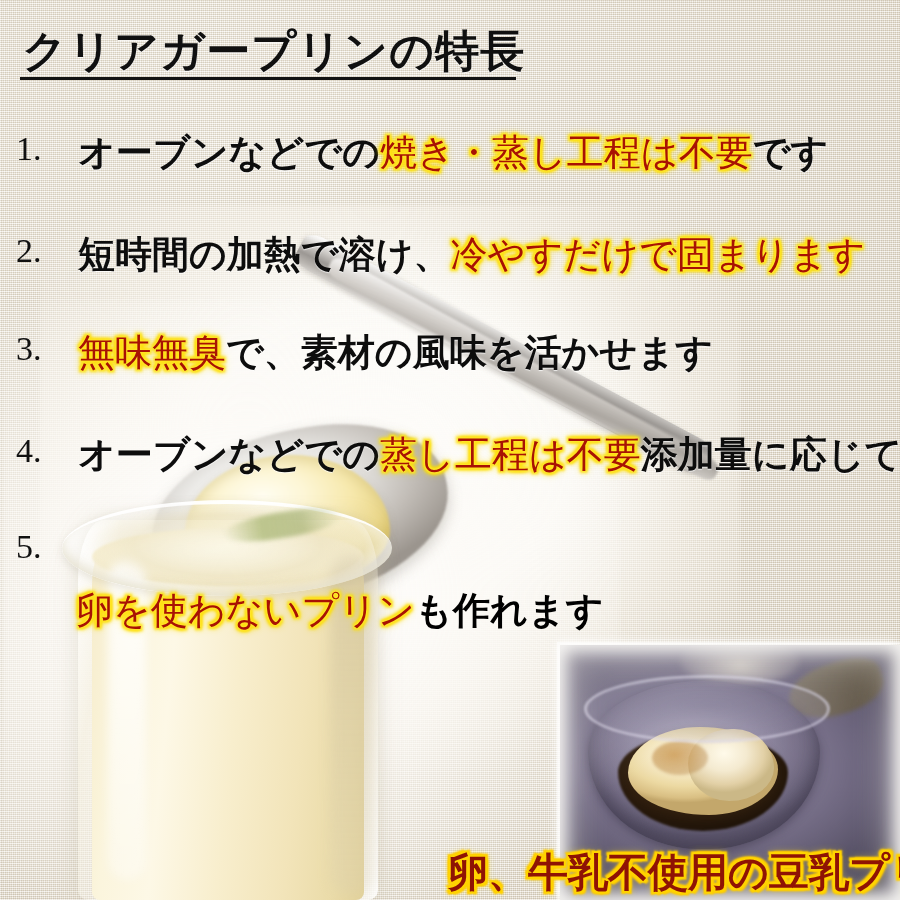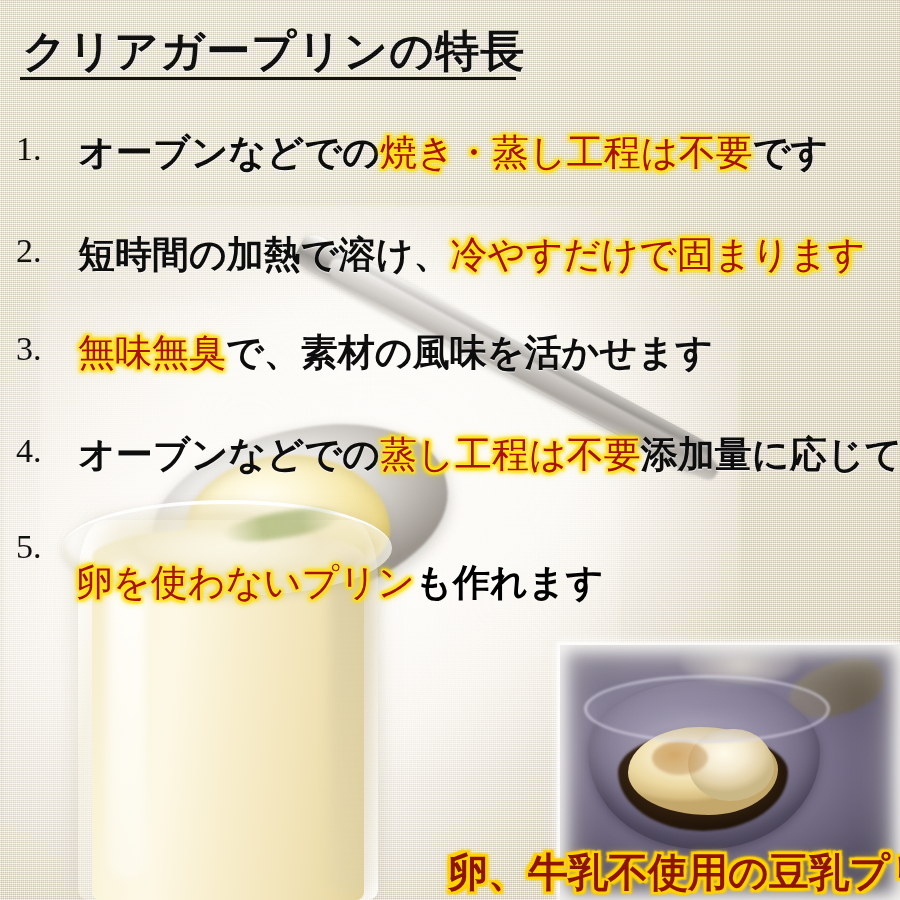--- a/index.html
+++ b/index.html
@@ -511,20 +511,20 @@
     <div class="list-item" style="top:432px;">
       <span class="item-num">4.</span>
       <span class="item-text">
         <span class="plain">オーブンなどでの</span><span class="hl">蒸し工程は不要</span><span class="plain">添加量に応じて</span>
       </span>
     </div>
 
     <div class="list-item" style="top:528px;">
       <span class="item-num">5.</span>
     </div>
-    <div class="item-line2" style="top:560px;">
+    <div class="item-line2" style="top:588px;">
       <span class="hl">卵を使わないプリン</span><span class="plain">も作れます</span>
     </div>
 
     <div class="caption">卵、牛乳不使用の豆乳プリン</div>
 
   </div>
 </div>
 
 </body></html>

